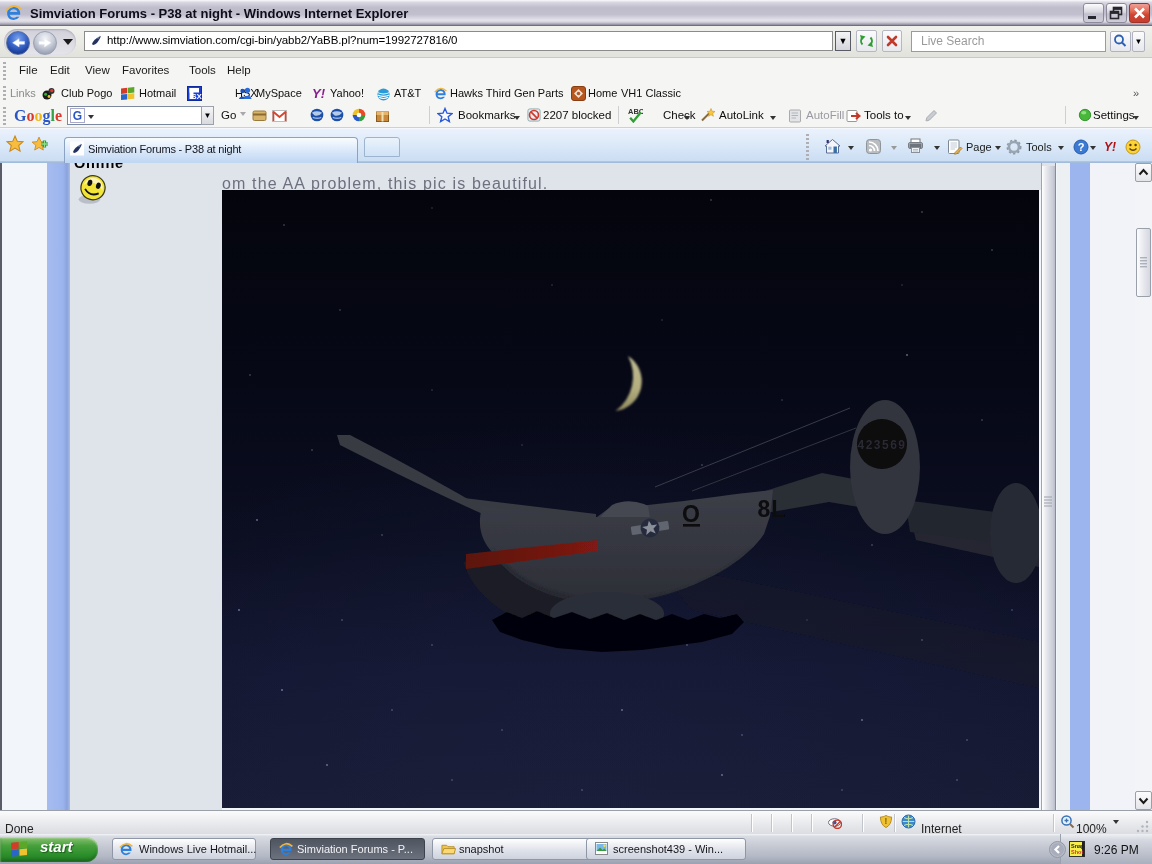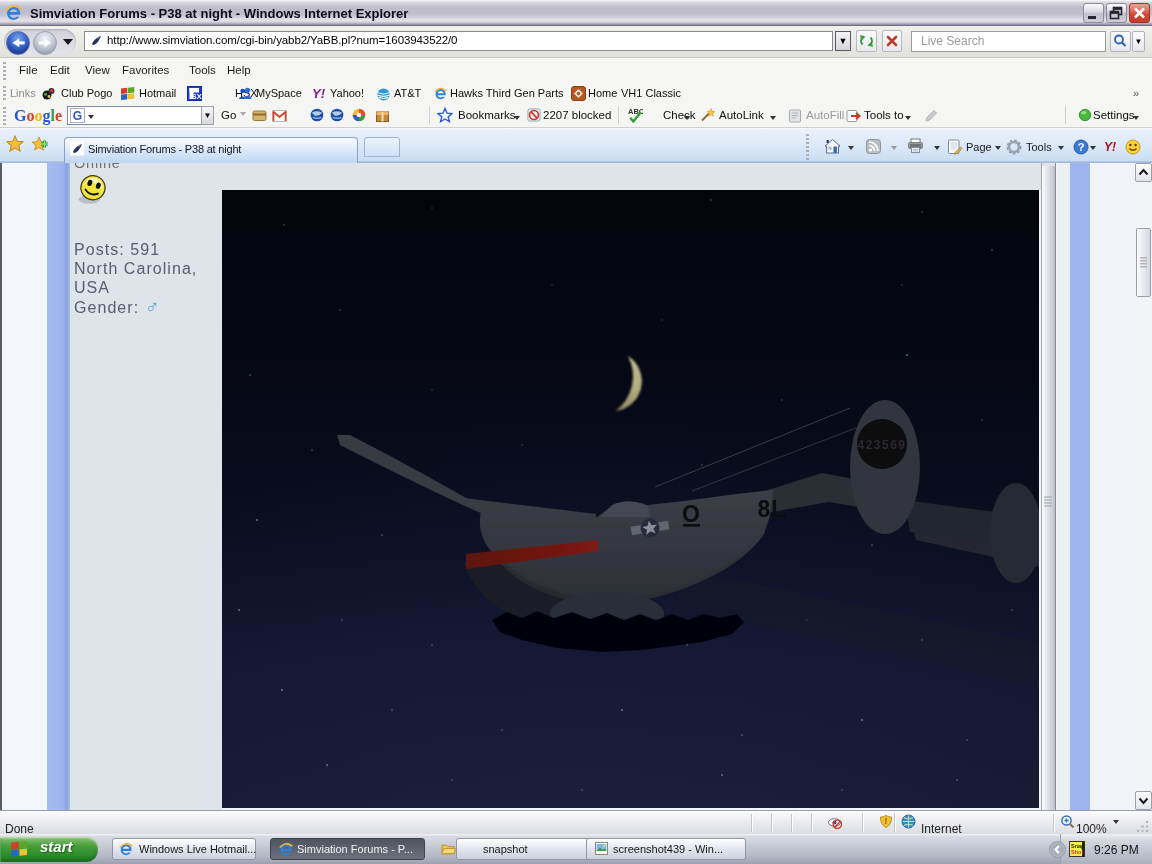--- a/index.html
+++ b/index.html
@@ -53,21 +53,21 @@
   background:linear-gradient(#eaf3fb, #cfe2f6); }
 #tabtext { left:88px; top:143px; font-size:11px; letter-spacing:-0.2px; color:#10141c; }
 .cmdtext { position:absolute; top:13px; font-size:11px; color:#1a1a1a; }
 
 #content { left:0; top:163px; width:1152px; height:647px; background:#f2f5f9; overflow:hidden; }
 #content .leftborder { left:0; top:0; width:2px; height:647px; background:#5a5d68; }
 #bluestripL { left:47px; top:0; width:23px; height:647px; background:linear-gradient(90deg,#a6bcf0 , #9cb4ee 70%, #8ba3dc 87%, #a8bce8 100%); }
 #sidebar { left:70px; top:0; width:152px; height:647px; background:#dfe3ea; }
 #msgtop { left:222px; top:0; width:819px; height:27px; background:#dfe3ea; }
 .forumtxt { position:absolute; font-size:16px; color:#6e707e; letter-spacing:1.15px; white-space:nowrap; }
-#onlinetxt { position:absolute; left:74px; top:-8px; font-size:14.5px; font-weight:normal; color:#737373; letter-spacing:0.8px;}
+#onlinetxt { position:absolute; left:74px; top:-8px; font-size:14.5px; font-weight:bold; color:#000000; letter-spacing:0.8px;}
 #sidetext { left:74px; top:77px; font-size:16px; color:#55606e; letter-spacing:1.05px; line-height:19px; }
 #bigimg { left:222px; top:27px; width:817px; height:618px; }
 #innersb { left:1041px; top:0; width:15px; height:647px; background:linear-gradient(90deg,#ffffff,#e9eaef 30%,#c9ccd6 85%,#b9bdc9); border-left:1px solid #a0a4ae; border-right:1px solid #888c98; }
 #gapcol { left:1057px; top:0; width:13px; height:647px; background:#edf0f2; }
 #bluestripR { left:1070px; top:0; width:20px; height:647px; background:#9cb5ee; }
 #rightlight { left:1090px; top:0; width:45px; height:647px; background:#f1f3f8; }
 #outersb { left:1135px; top:0; width:17px; height:647px; background:#f3f4f7; }
 .sbbtn { position:absolute; left:1135px; width:17px; height:19px; background:linear-gradient(#fcfcfd,#e4e5ea); border:1px solid #9aa0aa; border-radius:2px; text-align:center; font-size:10px; font-weight:bold; color:#222; }
 #sbthumb { position:absolute; left:1136px; top:65px; width:15px; height:69px; background:linear-gradient(90deg,#fdfdfe,#e8e9ee 50%,#d5d7df); border:1px solid #9aa0aa; border-radius:2px; }
 
@@ -117,21 +117,21 @@
 <div id="backbtn" class="abs"></div>
 <svg class="abs" style="left:9px;top:36px" width="18" height="14" viewBox="6 6 14 13">
     <use href="#backarr"></use>
   </svg>
 <div id="fwdbtn" class="abs"></div>
 <svg class="abs" style="left:37px;top:36px" width="16" height="14" viewBox="5 6 13 13">
     <use href="#fwdarr"></use>
   </svg>
 <div id="navdrop" class="abs"></div>
 <div id="urlfield" class="abs"></div>
-<div id="urltext" class="abs">http://www.simviation.com/cgi-bin/yabb2/YaBB.pl?num=1603943522/0</div>
+<div id="urltext" class="abs">http://www.simviation.com/cgi-bin/yabb2/YaBB.pl?num=1992727816/0</div>
 <div id="urldrop" class="abs" style="text-align:center;font-size:9px;line-height:18px;">▼</div>
 <div class="abs refreshbtn">
     <svg width="19" height="20" viewBox="0 0 19 20" style="position:absolute;left:0;top:0;">
       <path d="M5.5,13.5 A5,5 0 0 1 5.5,6.5" stroke="#2f9e33" stroke-width="2" fill="none"></path>
       <path d="M13.5,6.5 A5,5 0 0 1 13.5,13.5" stroke="#2f9e33" stroke-width="2" fill="none"></path>
       <path d="M3,4 L8.5,5.5 L4.5,9.5 Z" fill="#2f9e33"></path>
       <path d="M16,16 L10.5,14.5 L14.5,10.5 Z" fill="#2f9e33"></path>
     </svg>
   </div>
 <div class="abs stopbtn">
@@ -217,21 +217,21 @@
     <ellipse cx="15" cy="29" rx="12" ry="5" fill="#9aa0ac" opacity="0.55"></ellipse>
     <g transform="rotate(18 19 16)">
       <circle cx="19" cy="16" r="13.5" fill="#f2e438"></circle>
       <circle cx="19" cy="16" r="13.5" fill="none" stroke="#3a3a10" stroke-width="1.4"></circle>
       <path d="M 8,16 A 11,11 0 0 1 30,16 A 13,11 0 0 0 8,16 Z" fill="#fffbe8" opacity="0.7"></path>
       <ellipse cx="14" cy="12" rx="2.6" ry="3.6" fill="#111"></ellipse>
       <ellipse cx="24" cy="12" rx="2.6" ry="3.6" fill="#111"></ellipse>
       <path d="M 11,20 Q 19,27 27,20" stroke="#111" stroke-width="2" fill="none"></path>
     </g>
   </svg>
-  <div id="sidetext" class="abs">Posts: 591<br>North Carolina,<br>USA<br>Gender: <span style="color:#5aa8cf;font-size:20px;font-weight:bold;">♂</span></div>
+  <div class="forumtxt" style="left:222px;top:12px;">om the AA problem, this pic is beautiful.</div>
   <svg id="bigimg" class="abs" width="817" height="618" viewBox="0 0 817 618">
     <defs>
       <linearGradient id="sky" x1="0" y1="0" x2="0" y2="1">
         <stop offset="0" stop-color="#04050c"></stop>
         <stop offset="0.3" stop-color="#060816"></stop>
         <stop offset="0.55" stop-color="#0b0e20"></stop>
         <stop offset="0.78" stop-color="#131630"></stop>
         <stop offset="1" stop-color="#171a32"></stop>
       </linearGradient>
       <radialGradient id="glow" cx="0.44" cy="1.08" r="0.72">
@@ -389,21 +389,21 @@
 
 <div id="taskbar" class="abs">
   <div id="startbtn" class="abs"></div>
   <div id="starttext">start</div>
   <div class="taskbtn" style="left:112px;width:144px;">
       <span class="tbtext">Windows Live Hotmail...</span>
     </div>
   <div class="taskbtn" id="task2" style="left:270px;width:155px;">
       <span class="tbtext">Simviation Forums - P...</span>
     </div>
-  <div class="taskbtn" style="left:456px;width:172px;">
+  <div class="taskbtn" style="left:432px;width:172px;">
       <span class="tbtext">snapshot</span>
     </div>
   <div class="taskbtn" style="left:586px;width:160px;">
       <span class="tbtext">screenshot439 - Win...</span>
     </div>
   <div id="tray" class="abs"></div>
   <div id="clock">9:26 PM</div>
 </div>
 
 <svg class="abs" style="left:0;top:0;width:0;height:0;">

